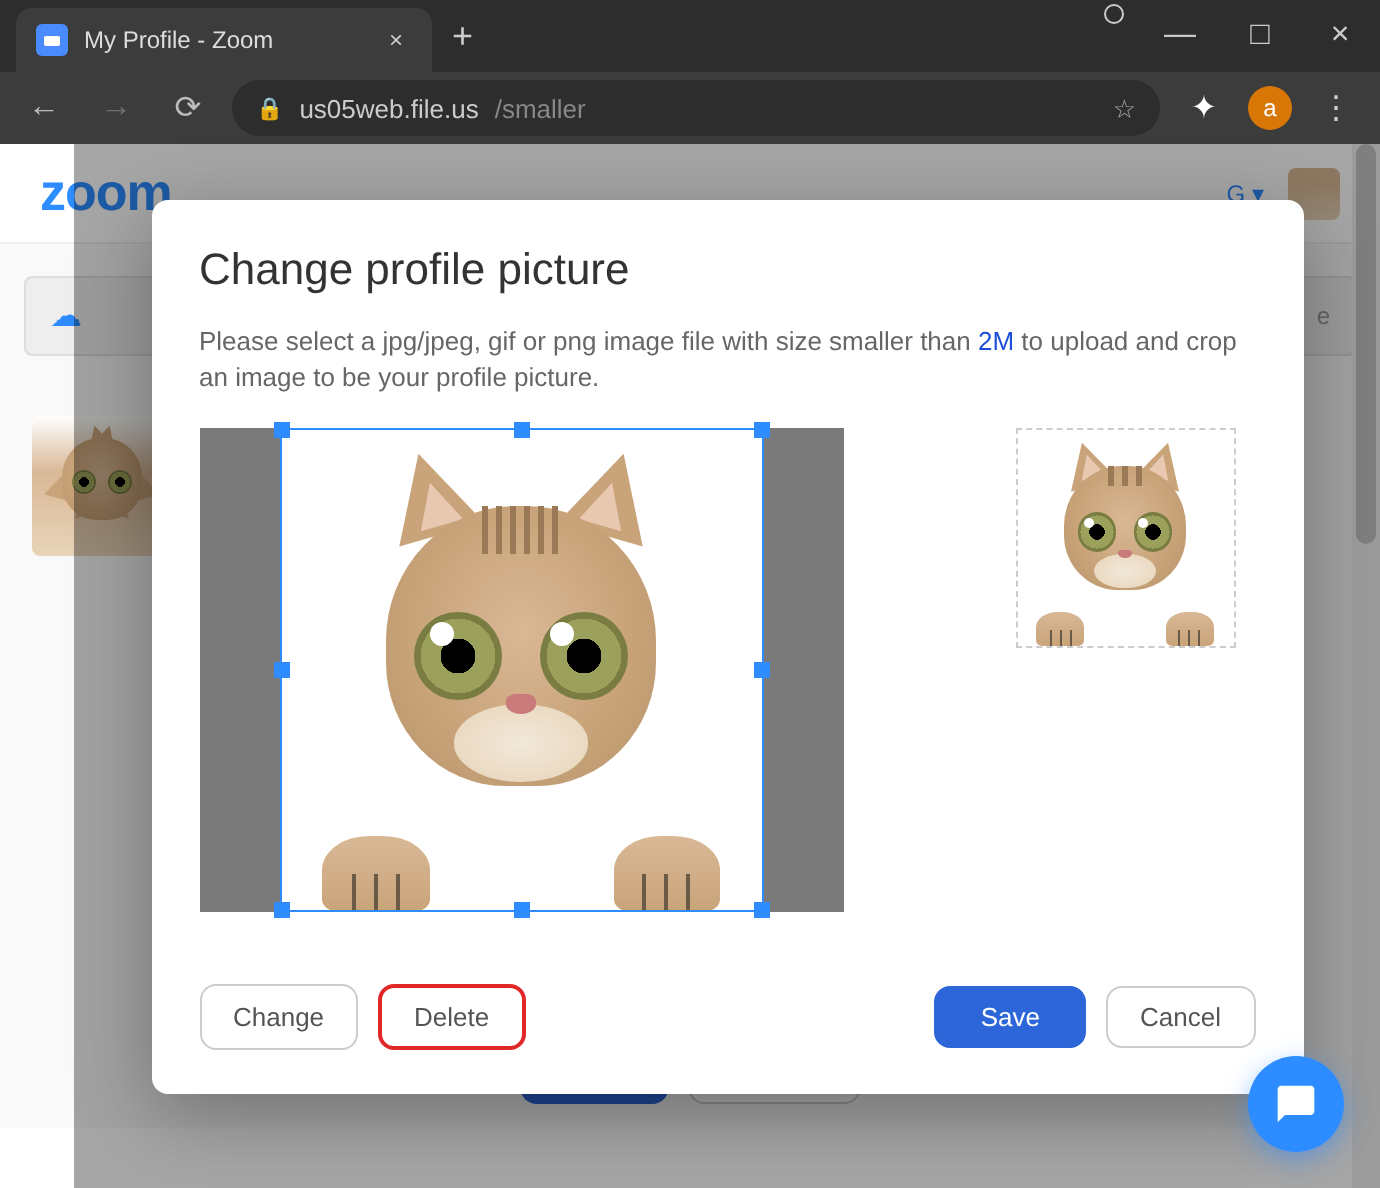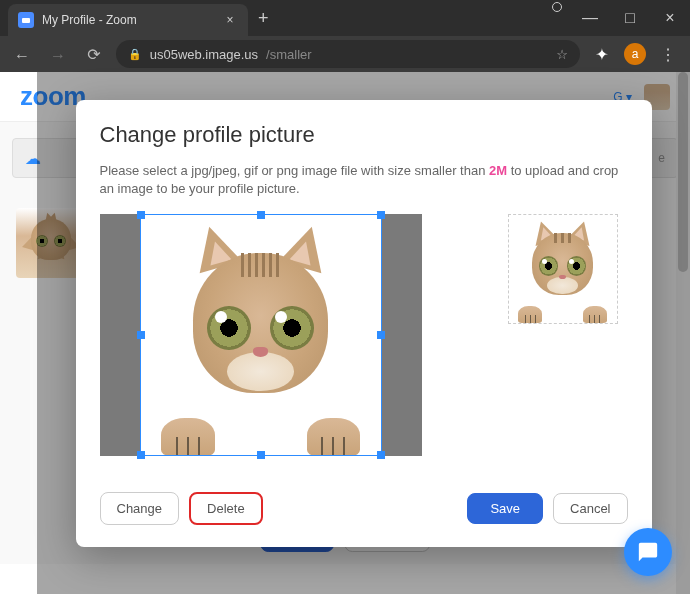--- a/index.html
+++ b/index.html
@@ -1,20 +1,20 @@
 <!DOCTYPE html>
 <html><head>
   <meta charset="utf-8">
   <style>
     * { margin: 0; padding: 0; box-sizing: border-box; font-family: -apple-system, BlinkMacSystemFont, 'Segoe UI', Arial, sans-serif; }
     body { width: 690px; height: 594px; background: #2d2d2d; overflow: hidden; position: relative; }
     
     
     .browser-top { background: #2d2d2d; height: 36px; display: flex; align-items: center; }
-    .tab { background: #3c3c3c; height: 32px; margin-top: 4px; margin-left: 8px; border-radius: 8px 8px 0 0; display: flex; align-items: center; padding: 0 10px; width: 240px; color: #ddd; font-size: 12px; gap: 8px; }
+    .tab { background: #3c3c3c; height: 32px; margin-top: 4px; margin-left: 8px; border-radius: 8px 8px 0 0; display: flex; align-items: center; padding: 0 10px; width: 208px; color: #ddd; font-size: 12px; gap: 8px; }
     .favicon { width: 16px; height: 16px; background: #4a8cff; border-radius: 3px; display: flex; align-items: center; justify-content: center; }
     .favicon::after { content: ''; width: 8px; height: 5px; background: white; border-radius: 1px; }
     .tab-close { margin-left: auto; color: #ccc; cursor: pointer; width: 16px; text-align: center; }
     .new-tab { color: #ccc; font-size: 18px; padding: 0 10px; cursor: pointer; }
     .window-controls { margin-left: auto; display: flex; gap: 0; }
     .win-btn { width: 40px; height: 32px; display: flex; align-items: center; justify-content: center; color: #ccc; cursor: pointer; }
     .record-dot { width: 10px; height: 10px; border: 1.5px solid #ccc; border-radius: 50%; margin-right: 8px; }
     
     .addr-bar { background: #3c3c3c; height: 36px; display: flex; align-items: center; padding: 0 8px; gap: 8px; }
     .nav-icon { color: #bbb; width: 28px; text-align: center; cursor: pointer; font-size: 16px; }
@@ -43,21 +43,21 @@
     
     .bottom-buttons { position: absolute; bottom: 12px; left: 50%; transform: translateX(-50%); display: flex; gap: 10px; }
     .btn { padding: 7px 20px; border-radius: 8px; font-size: 14px; cursor: pointer; border: 1px solid #ccc; background: white; color: #444; }
     .btn.primary { background: #2d66d8; color: white; border-color: #2d66d8; font-weight: 500; }
     
     
     .overlay { position: absolute; top: 72px; left: 0; right: 0; bottom: 0; background: rgba(0,0,0,0.35); display: flex; align-items: flex-start; justify-content: center; padding-top: 28px; margin-left: 37px; }
     .modal { background: white; border-radius: 8px; width: 576px; padding: 22px 24px 22px; box-shadow: 0 10px 40px rgba(0,0,0,0.3); }
     .modal-title { font-size: 22px; color: #333; font-weight: 400; margin-bottom: 14px; }
     .modal-help { font-size: 13px; color: #666; line-height: 1.4; margin-bottom: 16px; }
-    .size-limit { color: #ec4899; font-weight: 700; }
+    .size-limit { color: #1d4ed8; font-weight: 400; }
     
     .crop-row { display: flex; gap: 30px; align-items: flex-start; margin-bottom: 36px; }
     .crop-main { width: 322px; height: 242px; background: #7a7a7a; position: relative; }
     .crop-img { position: absolute; left: 40px; top: 0; width: 242px; height: 242px; background: white; overflow: hidden; }
     .crop-border { position: absolute; left: 40px; top: 0; width: 242px; height: 242px; border: 1px solid #2d8cff; }
     .handle { position: absolute; width: 8px; height: 8px; background: #2d8cff; }
     .handle.tl { top: -4px; left: -4px; } .handle.tm { top: -4px; left: 50%; margin-left: -4px; }
     .handle.tr { top: -4px; right: -4px; } .handle.ml { top: 50%; left: -4px; margin-top: -4px; }
     .handle.mr { top: 50%; right: -4px; margin-top: -4px; } .handle.bl { bottom: -4px; left: -4px; }
     .handle.bm { bottom: -4px; left: 50%; margin-left: -4px; } .handle.br { bottom: -4px; right: -4px; }
@@ -115,21 +115,21 @@
     <span class="win-btn">×</span>
   </div>
 </div>
 
 <div class="addr-bar">
   <span class="nav-icon">←</span>
   <span class="nav-icon disabled">→</span>
   <span class="nav-icon">⟳</span>
   <div class="url-field">
     <span class="lock">🔒</span>
-    <span>us05web.image.us</span>
+    <span>us05web.file.us</span>
       <span class="url-path">/smaller</span>
     <span class="star">☆</span>
   </div>
   <span class="nav-icon ext">✦</span>
   <span class="profile-badge">a</span>
   <span class="menu-dots">⋮</span>
 </div>
 
 <div class="zoom-page">
   <div class="zoom-nav">

